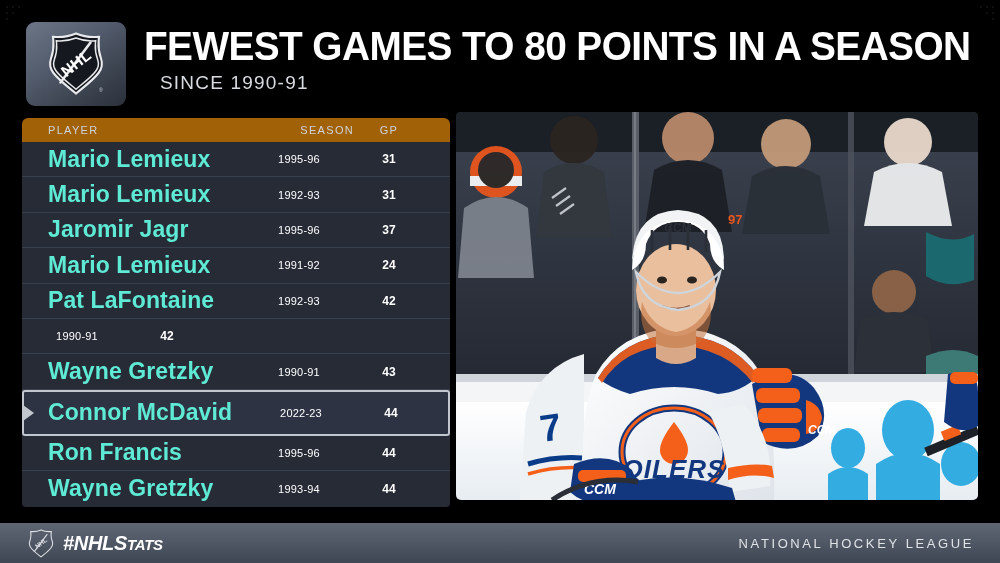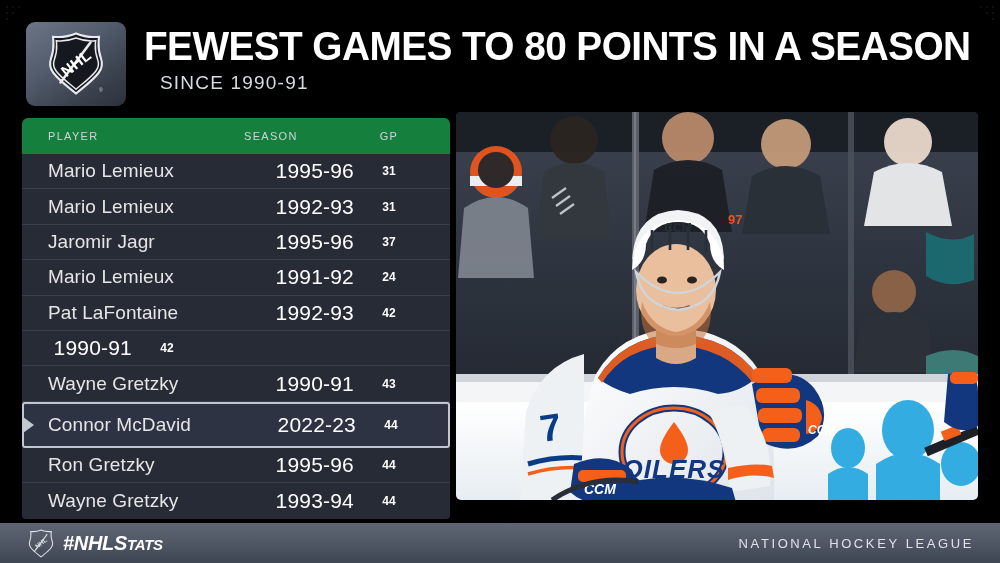--- a/index.html
+++ b/index.html
@@ -21,33 +21,33 @@
 
   .title{position:absolute;left:144px;top:26px;width:850px;
     font-size:40px;line-height:40px;font-weight:bold;color:#fff;letter-spacing:-.6px;
     transform:scaleX(.97);transform-origin:left center;white-space:nowrap;}
   .subtitle{position:absolute;left:160px;top:72px;
     font-size:19px;color:#d8dbe0;letter-spacing:1.2px;font-weight:400;}
 
   
   .table{position:absolute;left:22px;top:118px;width:428px;
     border-radius:6px 6px 4px 4px;overflow:hidden;}
-  .thead{display:flex;align-items:center;height:36px;background:#15803d;}
+  .thead{display:flex;align-items:center;height:24px;background:#a16207;}
   .thead span{font-size:11px;color:#cfd3da;letter-spacing:1.3px;font-weight:400;}
   .col-player{width:222px;padding-left:26px;box-sizing:border-box;}
-  .col-season{width:110px;text-align:left;}
+  .col-season{width:110px;text-align:right;}
   .col-gp{width:70px;text-align:center;}
 
   .rows{background:#262b36;}
   .row{position:relative;display:flex;align-items:center;height:35.4px;
        border-bottom:1px solid #39404e;box-sizing:border-box;}
   .row:last-child{border-bottom:none;}
   .row .p{width:222px;padding-left:26px;box-sizing:border-box;
-    font-size:19px;color:#e5e5e5;font-weight:400;letter-spacing:.1px;}
-  .row .s{width:110px;text-align:right;font-size:21px;color:#fff;letter-spacing:.2px;}
+    font-size:23px;color:#5eead4;font-weight:700;letter-spacing:.1px;}
+  .row .s{width:110px;text-align:center;font-size:11px;color:#fff;letter-spacing:.2px;}
   .row .g{width:70px;text-align:center;font-size:12px;color:#fff;font-weight:bold;}
 
   .row.hl{background:#2d3342;border:2px solid #c2c7cf;border-radius:3px;
     height:46px;z-index:3;}
   .row.hl .p{padding-left:24px;}
   .marker{position:absolute;left:-1px;top:50%;transform:translateY(-50%);
     width:0;height:0;border-top:8px solid transparent;border-bottom:8px solid transparent;
     border-left:11px solid #c2c7cf;}
 
   
@@ -153,21 +153,21 @@
           <div class="s">1990-91</div>
           <div class="g">43</div>
         </div>
         <div class="row hl">
           <div class="marker"></div>
           <div class="p">Connor McDavid</div>
           <div class="s">2022-23</div>
           <div class="g">44</div>
         </div>
         <div class="row">
-          <div class="p">Ron Gretzky</div>
+          <div class="p">Ron Francis</div>
           <div class="s">1995-96</div>
           <div class="g">44</div>
         </div>
         <div class="row">
           <div class="p">Wayne Gretzky</div>
           <div class="s">1993-94</div>
           <div class="g">44</div>
         </div>
       </div>
   </div>

